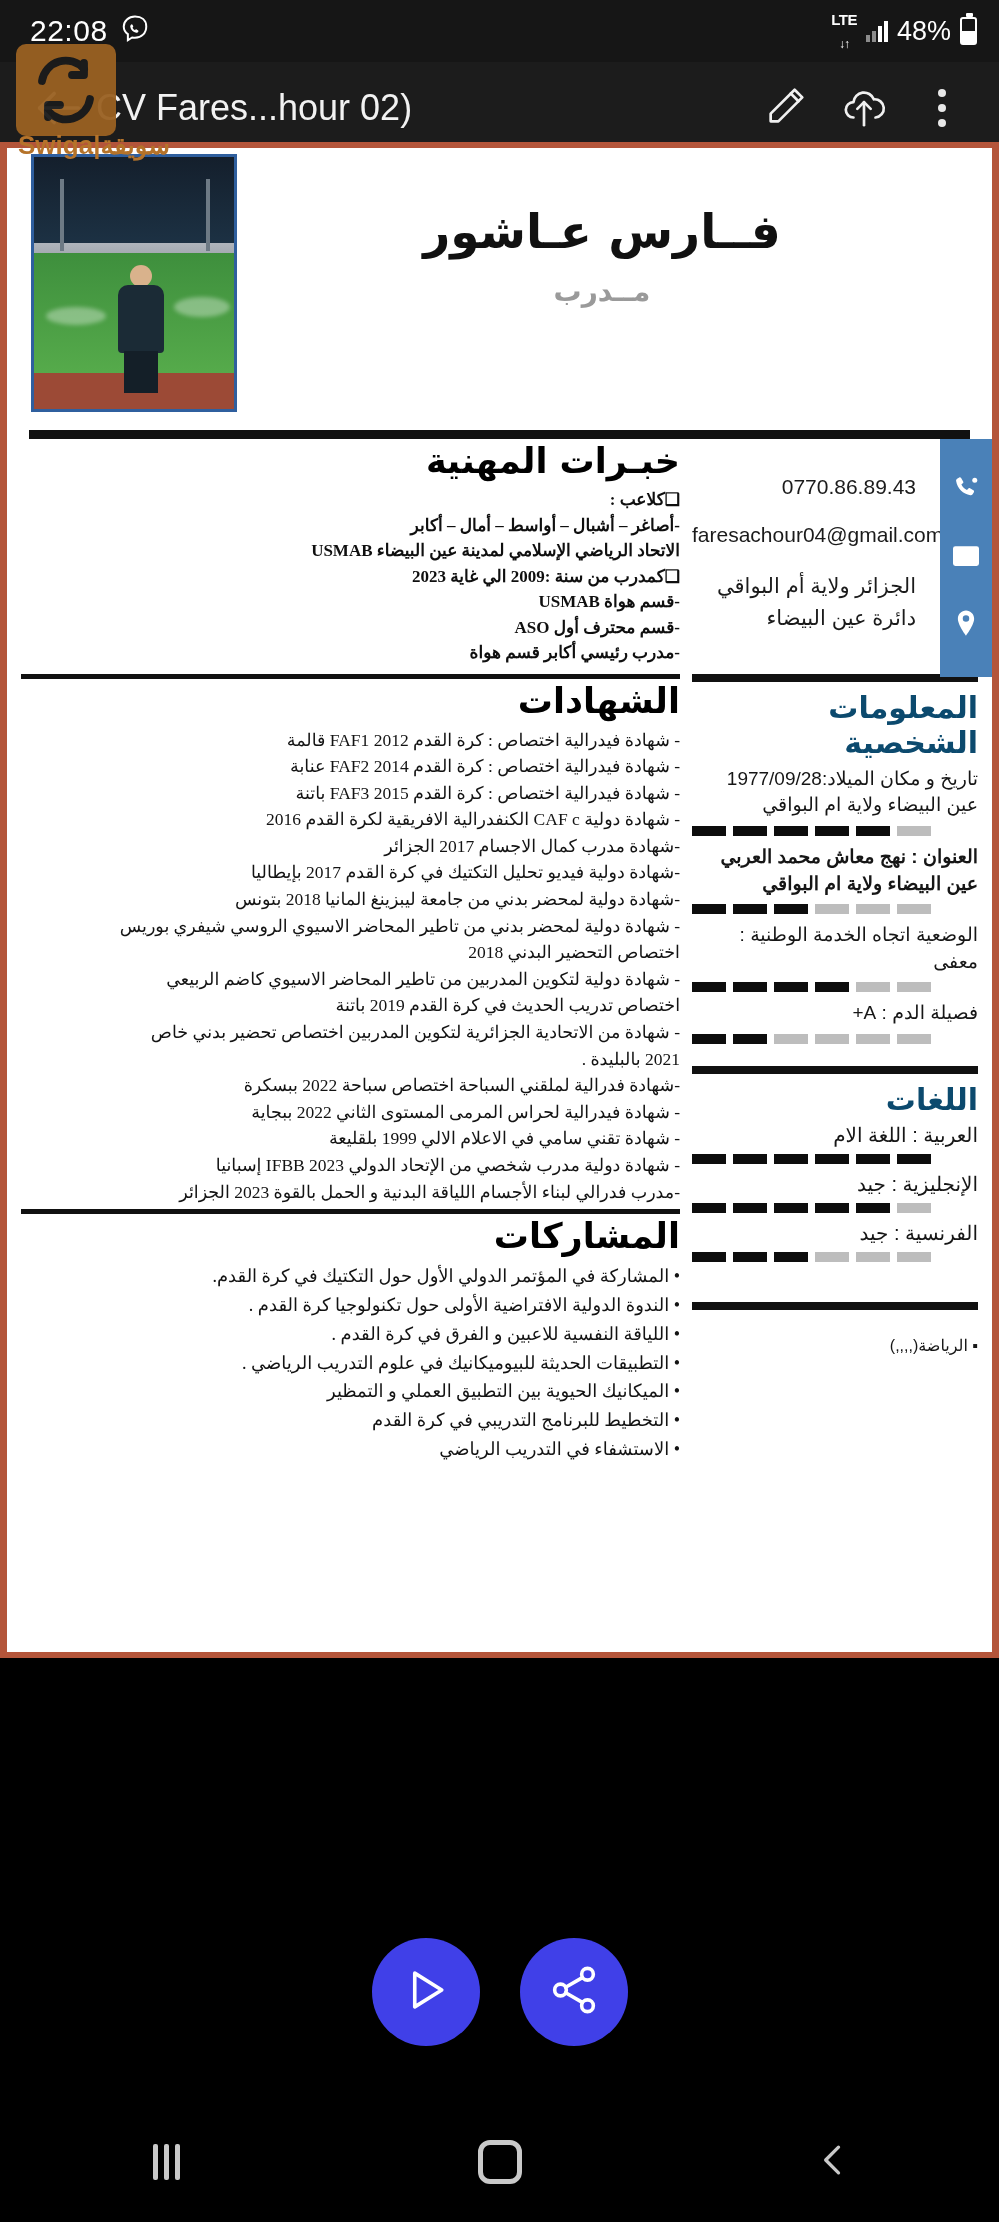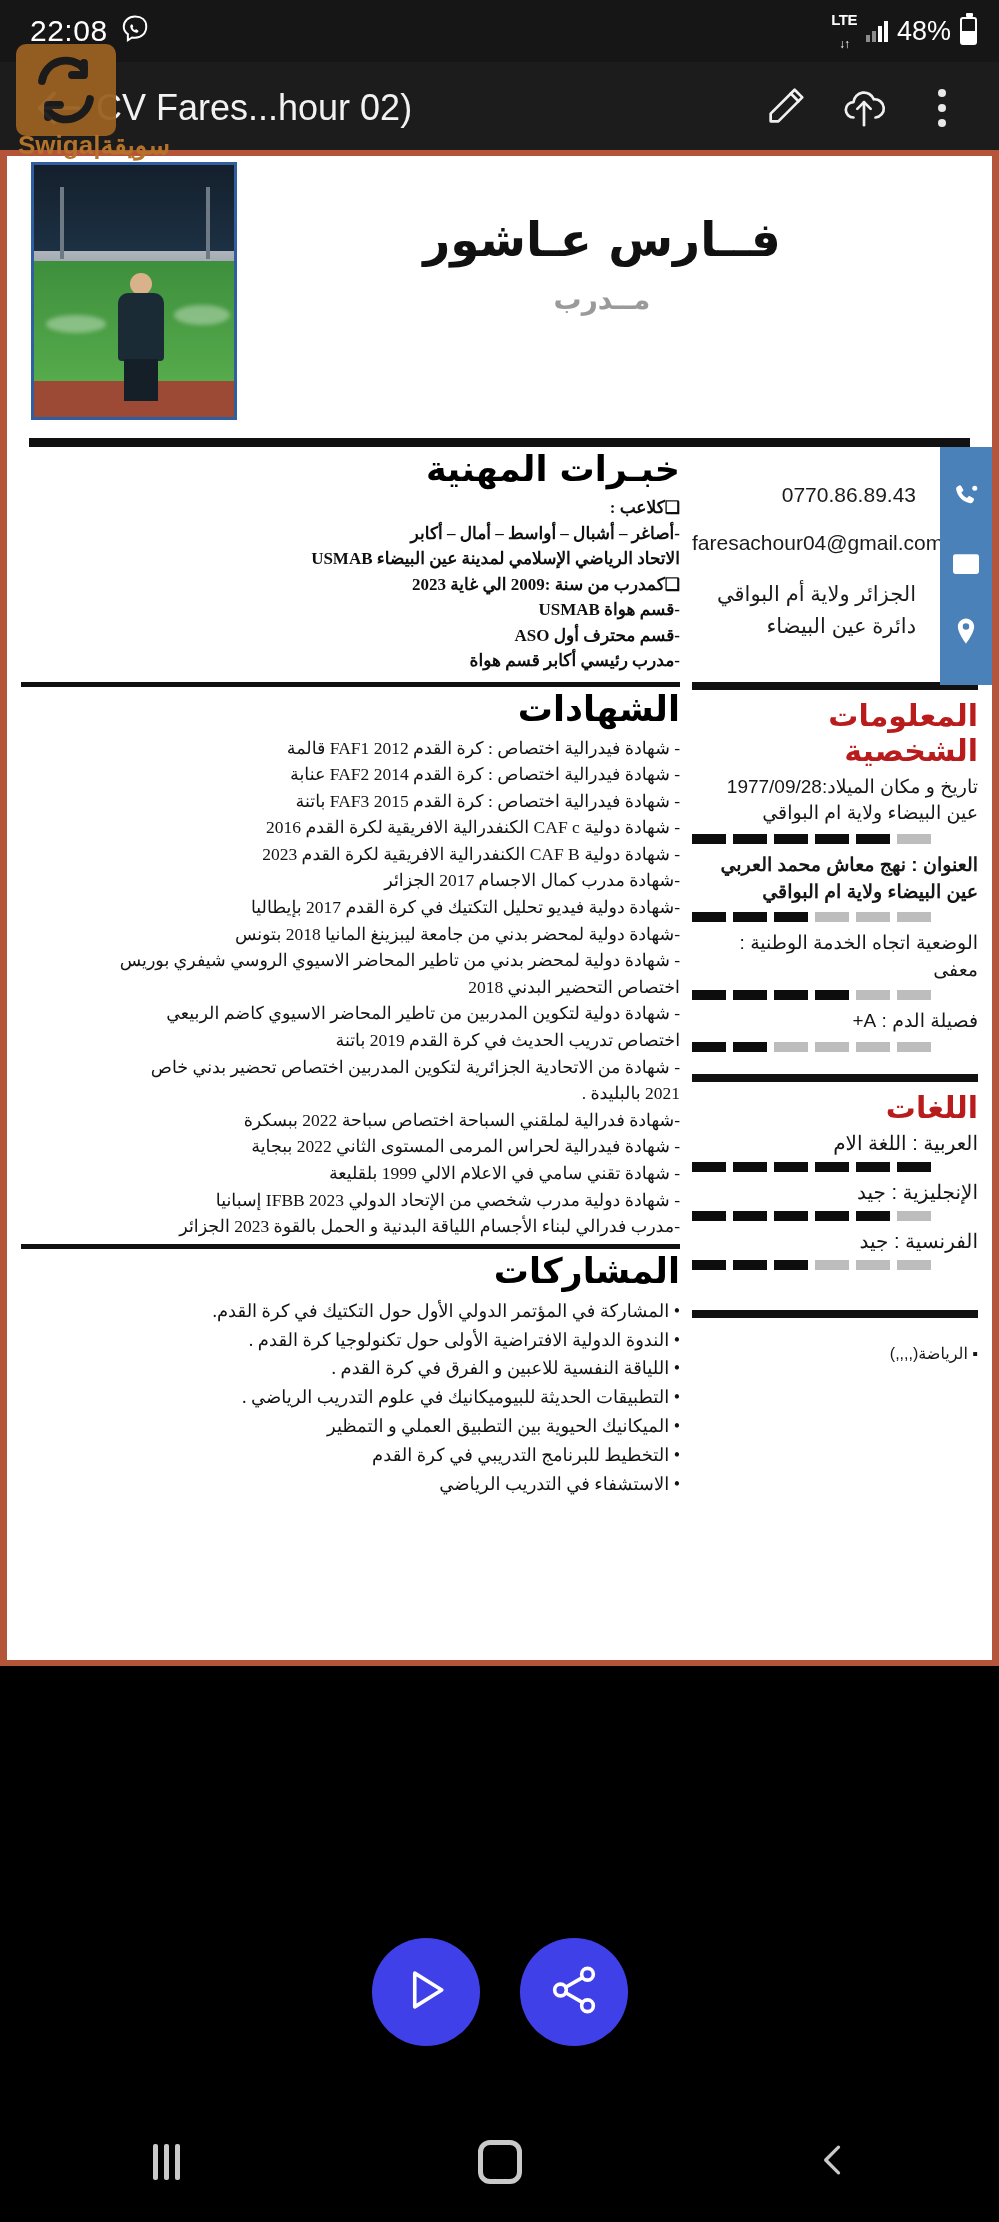--- a/index.html
+++ b/index.html
@@ -58,21 +58,21 @@
   .watermark {
     position:absolute; left:16px; top:44px; width:180px; height:110px;
     pointer-events:none; z-index:5;
   }
   .wm-box { width:100px; height:92px; background:#9a6122; border-radius:10px; position:relative; opacity:.95;}
   .wm-box svg { position:absolute; left:8px; top:10px; width:84px; height:72px; }
   .wm-text { position:absolute; left:2px; top:86px; font-size:26px; color:#b5732a; font-weight:bold; white-space:nowrap; }
 
   
   .doc-wrap {
-    position:absolute; left:0; top:150px; width:999px; height:1516px;
+    position:absolute; left:0; top:142px; width:999px; height:1516px;
     background:#fff; border-top:6px solid #b4553a; border-bottom:6px solid #b4553a;
     border-left:7px solid #b4553a; border-right:7px solid #b4553a;
     overflow:hidden;
   }
   .page { position:relative; width:100%; height:100%; background:#fff; direction:rtl; }
 
   
   .doc-header { position:relative; height:282px; background:#fff; }
   .name-block { position:absolute; right:90px; top:56px; width:600px; text-align:center; }
   .cv-name { font-size:47px; font-weight:bold; color:#111; letter-spacing:1px; font-family:"DejaVu Sans", sans-serif; }
@@ -106,21 +106,21 @@
     position:absolute; right:-14px; top:0; width:52px; height:238px;
     background:#4a81b8; display:flex; flex-direction:column;
     align-items:center; justify-content:space-around; padding:18px 0;
   }
   .contact-bar svg { width:30px; height:30px; fill:#fff; }
   .contact-lines { padding-right:62px; }
   .c-line { font-size:21px; color:#1b1b1b; text-align:left; direction:ltr; padding:16px 0 0 0; }
   .c-line.rtl { direction:rtl; text-align:right; line-height:1.45; }
 
   .sec-head {
-    font-size:30px; font-weight:bold; color:#b91c1c; text-align:right;
+    font-size:30px; font-weight:bold; color:#0c4a6e; text-align:right;
     margin:6px 0 6px 0; font-family:"DejaVu Sans", sans-serif;
   }
   .sec-rule { height:8px; background:#111; margin:14px 0 8px 0; }
 
   .kv { font-size:19px; color:#161616; text-align:right; line-height:1.4; }
   .kv.bold { font-weight:bold; }
   .dashrow { display:flex; flex-direction:row-reverse; gap:7px; margin:7px 0 8px 0; }
   .dashrow i { display:block; width:34px; height:10px; background:#0d0d0d; }
   .dashrow i.off { background:#bdbdbd; }
 
@@ -375,21 +375,20 @@
         <div class="exp-line">-قسم محترف أول  ASO</div>
         <div class="exp-line">-مدرب رئيسي أكابر  قسم هواة</div>
 
         <div class="hr-thin" style="margin:8px 0 2px 0"></div>
         <div class="exp-head">الشهادات</div>
 
         <div class="cert-line">- شهادة فيدرالية اختصاص : كرة القدم  FAF1 2012  قالمة</div>
         <div class="cert-line">- شهادة فيدرالية اختصاص : كرة القدم  FAF2 2014 عنابة</div>
         <div class="cert-line">- شهادة فيدرالية اختصاص : كرة القدم  FAF3 2015  باتنة</div>
         <div class="cert-line">-       شهادة دولية  CAF c  الكنفدرالية الافريقية لكرة القدم 2016</div>
-        <div class="cert-line">-       شهادة دولية  CAF B  الكنفدرالية الافريقية لكرة القدم 2023</div>
         <div class="cert-line">-شهادة مدرب كمال الاجسام  2017  الجزائر</div>
         <div class="cert-line">-شهادة دولية فيديو تحليل التكتيك في كرة القدم 2017 بإيطاليا</div>
         <div class="cert-line">-شهادة دولية لمحضر بدني من جامعة ليبزينغ المانيا 2018 بتونس</div>
         <div class="cert-line">- شهادة دولية لمحضر بدني من تاطير المحاضر الاسيوي الروسي شيفري بوريس</div>
         <div class="cert-line">اختصاص التحضير البدني 2018</div>
         <div class="cert-line">- شهادة دولية لتكوين المدربين من تاطير المحاضر الاسيوي كاضم الربيعي</div>
         <div class="cert-line">اختصاص تدريب الحديث في كرة القدم 2019 باتنة</div>
         <div class="cert-line">- شهادة من الاتحادية الجزائرية لتكوين المدربين اختصاص تحضير بدني خاص</div>
         <div class="cert-line">2021 بالبليدة .</div>
         <div class="cert-line">-شهادة فدرالية لملقني السباحة اختصاص سباحة 2022 ببسكرة</div>

